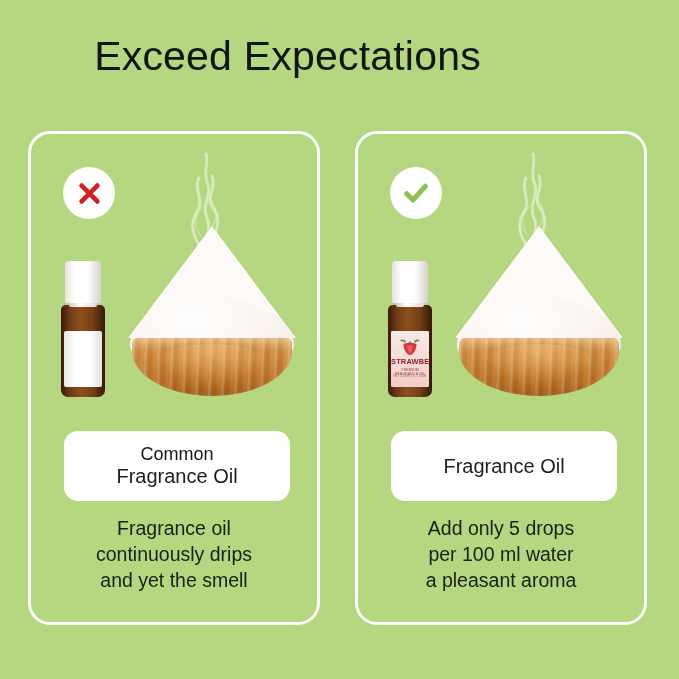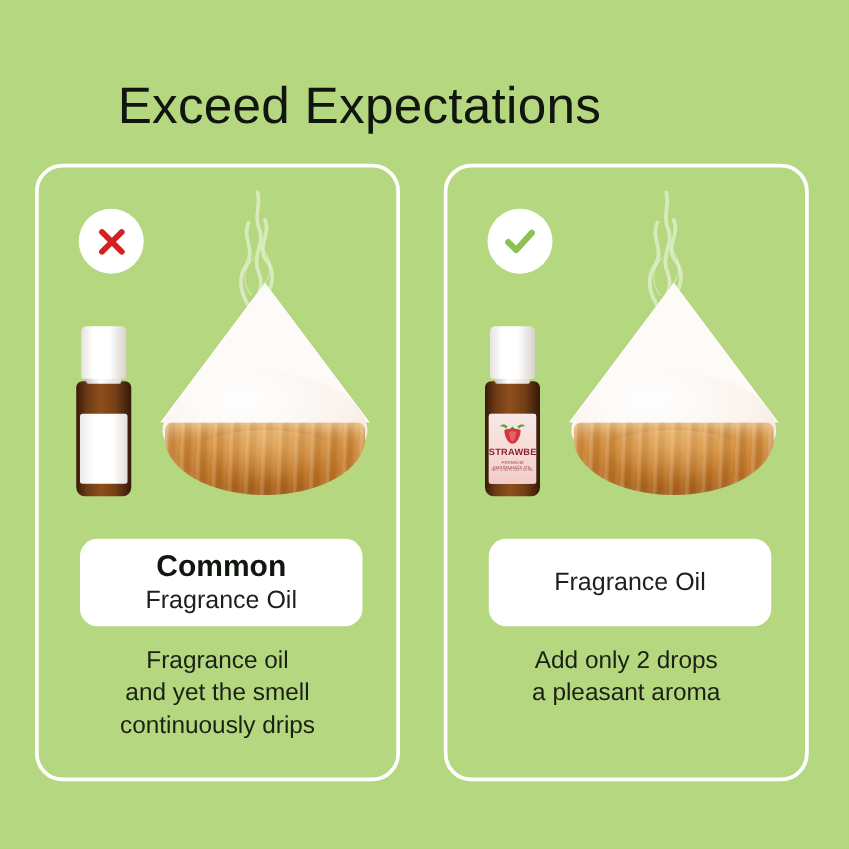--- a/index.html
+++ b/index.html
@@ -20,21 +20,20 @@
     position: absolute;
     top: 34px;
     left: 0;
     width: 575px;
     text-align: center;
     font-size: 41px;
     font-weight: 400;
     letter-spacing: 0.2px;
     color: #111510;
     line-height: 1.1;
-    margin-top: 28px;
   }
 
   
   .card {
     position: absolute;
     top: 131px;
     width: 292px;
     height: 494px;
     border: 3px solid #ffffff;
     border-radius: 22px;
@@ -204,22 +203,22 @@
     width: 226px;
     height: 70px;
     background: #ffffff;
     border-radius: 14px;
     display: flex;
     flex-direction: column;
     align-items: center;
     justify-content: center;
   }
   .nameplate-brand {
-    font-size: 24px;
-    font-weight: 700;
+    font-size: 18px;
+    font-weight: 400;
     color: #121611;
     line-height: 1.15;
   }
   .nameplate-kind {
     font-size: 20px;
     font-weight: 400;
     color: #1b201a;
     line-height: 1.2;
   }
 
@@ -277,22 +276,22 @@
     </svg>
   </div>
 
   <div class="nameplate">
     <div class="nameplate-brand">Common</div>
     <div class="nameplate-kind">Fragrance Oil</div>
   </div>
 
   <div class="description">
     <span>Fragrance oil</span>
+    <span>continuously drips</span>
     <span>and yet the smell</span>
-    <span>continuously drips</span>
   </div>
 </div>
 
 <div class="card card-right">
 
   <div class="scene">
 
     <svg class="steam" viewBox="0 0 110 120">
       <g fill="none" stroke="#ffffff" stroke-width="3" stroke-linecap="round" opacity="0.55">
         <path d="M55 118 C52 100 64 92 58 78 C52 64 64 54 58 42 C54 32 60 24 57 14"></path>
@@ -335,16 +334,17 @@
     <svg width="30" height="30" viewBox="0 0 24 24">
       <path d="M4.5 12.6 L9.6 17.6 L19.5 6.6" fill="none" stroke="#8cc153" stroke-width="4" stroke-linecap="round" stroke-linejoin="round"></path>
     </svg>
   </div>
 
   <div class="nameplate">
     <div class="nameplate-kind">Fragrance Oil</div>
   </div>
 
   <div class="description">
-    <span>Add only 2 drops</span>
+    <span>Add only 5 drops</span>
+    <span>per 100 ml water</span>
     <span>a pleasant aroma</span>
   </div>
 </div>
 
 </body></html>

